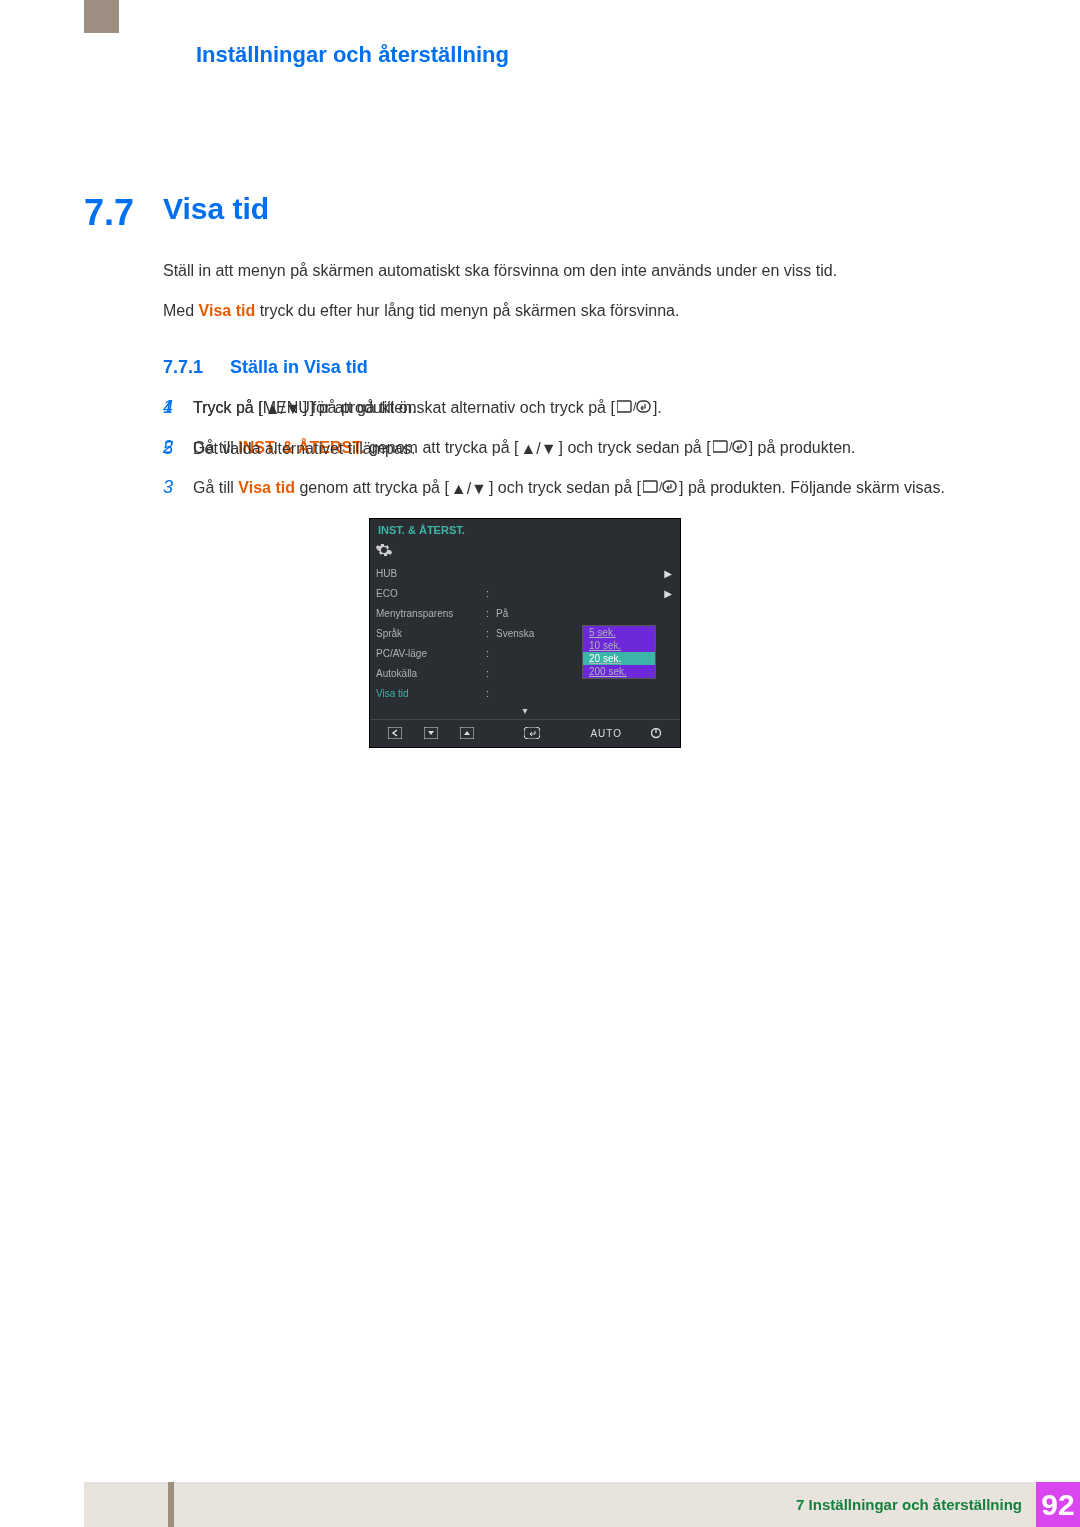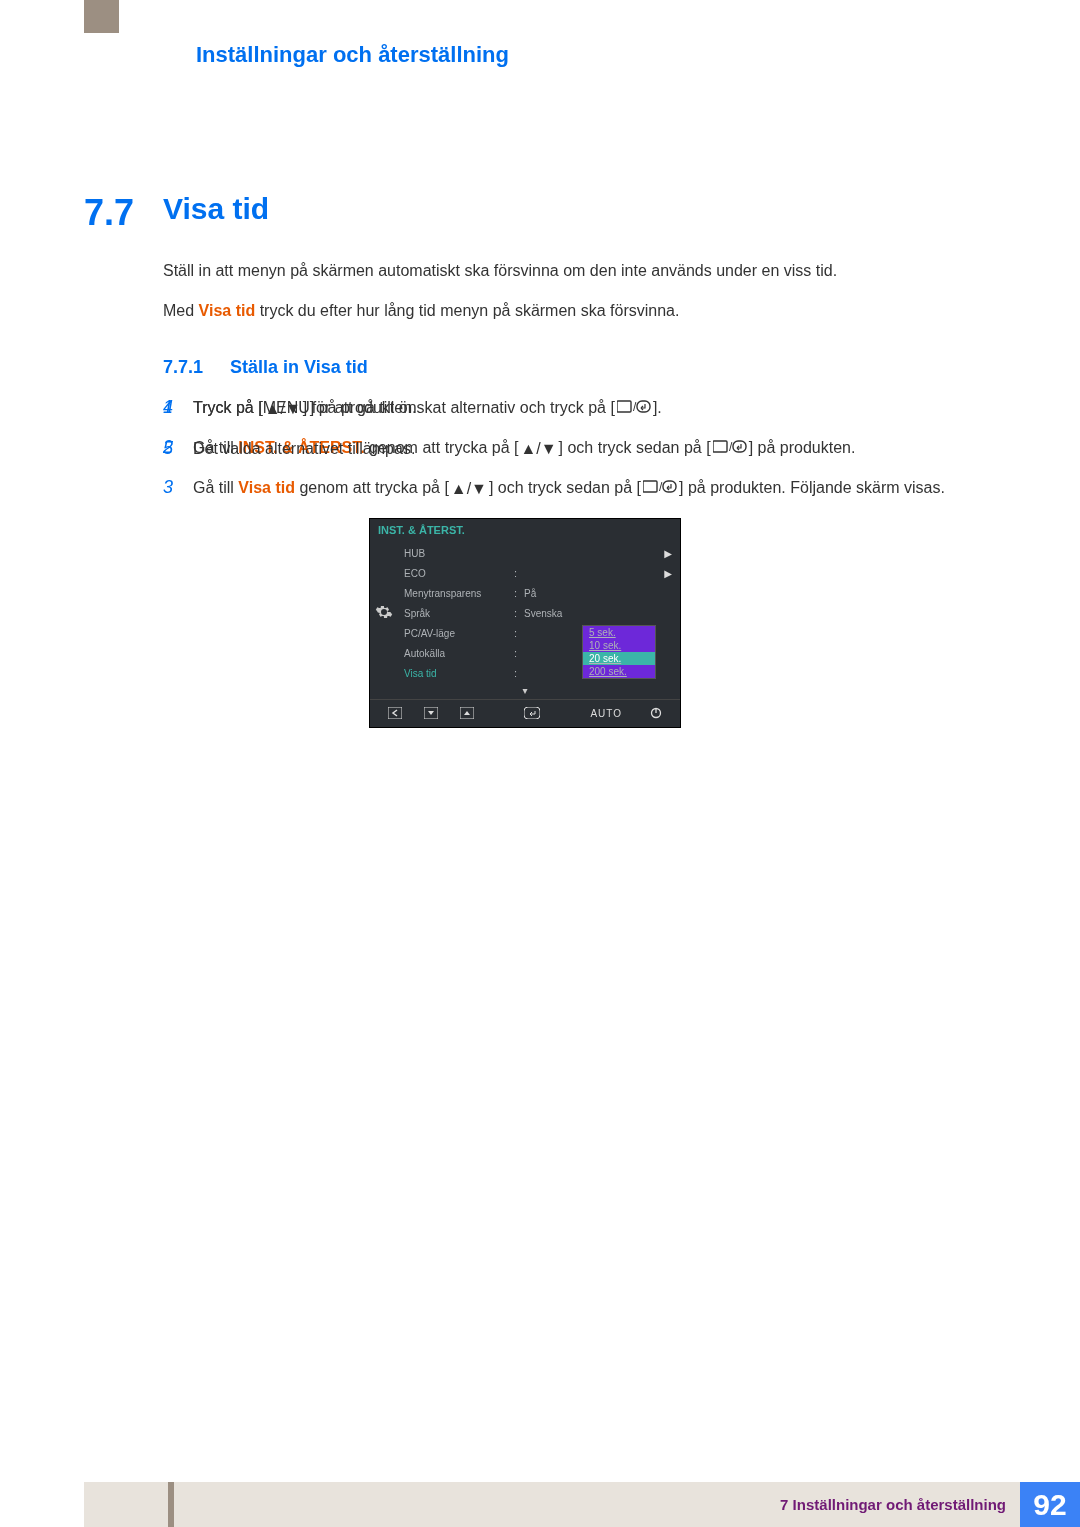--- a/index.html
+++ b/index.html
@@ -114,21 +114,21 @@
     font-size: 11px;
     box-shadow: 0 0 0 1px #000;
   }
   .osd-header {
     background: #2a2e33;
     color: #3bb5a8;
     padding: 5px 8px;
     font-size: 11px;
     font-weight: bold;
   }
-  .osd-body { display: flex; }
+  .osd-body { display: flex; flex-direction: column; }
   .osd-left { width: 28px; display: flex; flex-direction: column; align-items: center; justify-content: center; }
   .gear { color: #ccc; }
   .osd-items { flex: 1; padding: 2px 0; }
   .osd-row { display: flex; align-items: center; height: 20px; padding-left: 6px; }
   .osd-row .label { width: 110px; color: #aeb2b6; font-size: 10px; }
   .osd-row .colon { width: 10px; color: #aeb2b6; }
   .osd-row .val { color: #aeb2b6; font-size: 10px; }
   .osd-row .arrow { margin-left: auto; margin-right: 8px; color: #ddd; font-size: 10px; }
   .osd-row.active .label { color: #3bb5a8; }
   .dropdown {
@@ -151,22 +151,22 @@
   .step4 { position: absolute; left: 163px; top: 705px; }
   .page-footer {
     position: absolute;
     left: 84px;
     bottom: 0;
     right: 0;
     height: 45px;
     display: flex;
     align-items: stretch;
   }
-  .footer-bar { flex: 1; background: #e8e3dc; display: flex; align-items: center; justify-content: flex-end; padding-right: 14px; color: #701a75; font-weight: bold; font-size: 15px; }
-  .page-num { width: 60px; background: #3b82f6; color: #fff; display: flex; align-items: center; justify-content: center; font-size: 30px; font-weight: bold; }
+  .footer-bar { flex: 1; background: #e8e3dc; display: flex; align-items: center; justify-content: flex-end; padding-right: 14px; color: #15803d; font-weight: bold; font-size: 15px; }
+  .page-num { width: 44px; background: #d946ef; color: #fff; display: flex; align-items: center; justify-content: center; font-size: 30px; font-weight: bold; }
   .left-stripe { position: absolute; left: 84px; bottom: 0; width: 6px; height: 45px; background: #9c8f82; }
   .menu-key { font-family: Arial; font-weight: normal; }
 </style>
 </head>
 <body>
 
 <div class="accent-bar"></div>
 
 <div class="chapter-title">Inställningar och återställning</div>
 

